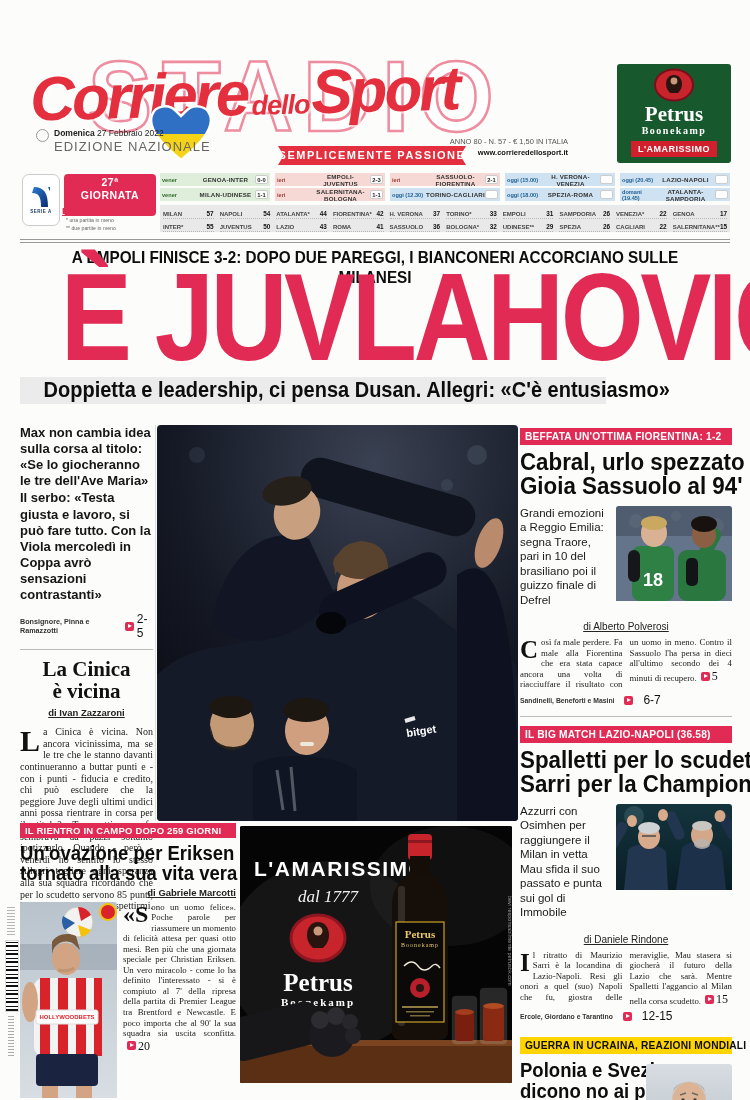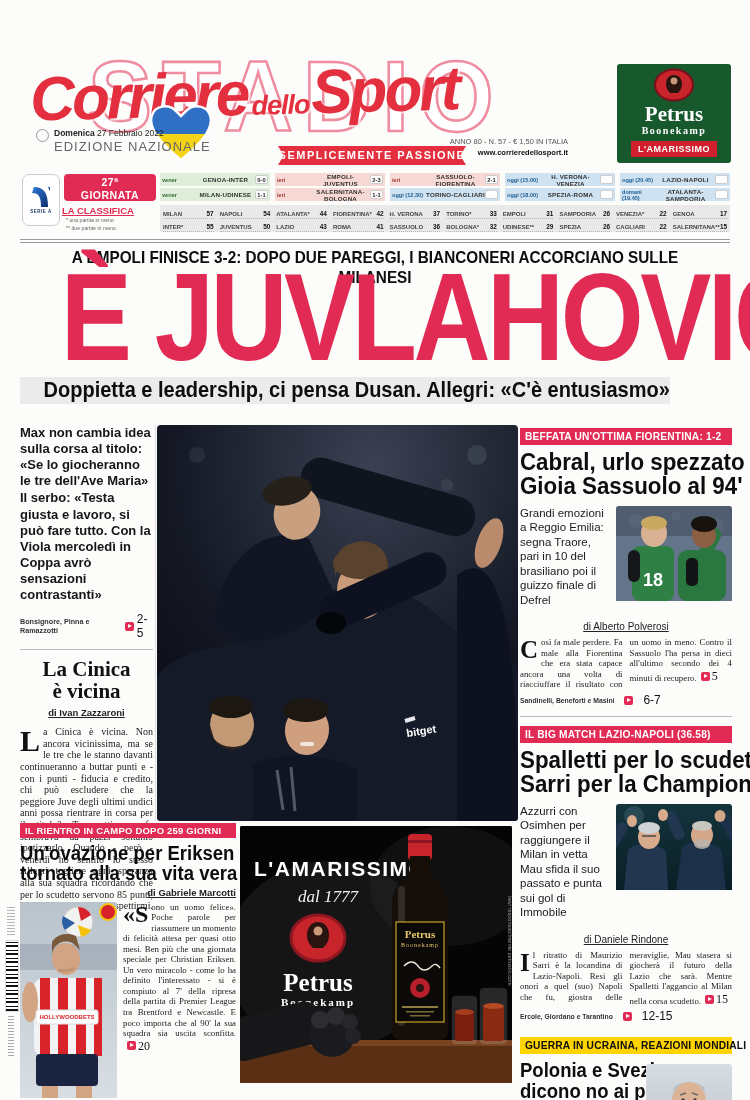--- a/index.html
+++ b/index.html
@@ -30,21 +30,21 @@
               display:flex;flex-direction:column;align-items:center;padding-top:4px;}
   .petrus-top .pname{color:#fff;font-family:"Liberation Serif",serif;font-weight:bold;font-size:21px;line-height:1;margin-top:2px;}
   .petrus-top .pname2{color:#fff;font-family:"Liberation Serif",serif;font-weight:bold;font-size:10px;letter-spacing:1.5px;line-height:1.2;}
   .petrus-top .pbar{margin-top:4px;background:#d0202e;color:#fff;font-weight:bold;font-size:9px;letter-spacing:.5px;padding:3px 7px;}
 
   
   .scorebar{left:20px;top:172px;width:710px;height:62px;z-index:2;}
   .seriea{position:absolute;left:2px;top:2px;width:38px;height:52px;background:#fff;border:1px solid #ccc;border-radius:7px;
           display:flex;flex-direction:column;align-items:center;justify-content:center;}
   .seriea .sa-label{font-size:4.5px;font-weight:bold;color:#16335c;letter-spacing:.5px;margin-top:1px;}
-  .giornata{position:absolute;left:44px;top:2px;width:92px;height:27px;background:#e22b54;border-radius:4px;color:#fff;
+  .giornata{position:absolute;left:44px;top:2px;width:92px;height:42px;background:#e22b54;border-radius:4px;color:#fff;
             font-weight:bold;text-align:center;font-size:10.5px;line-height:1.2;padding-top:2px;letter-spacing:.5px;}
   .classifica{position:absolute;left:42px;top:33px;font-size:9.5px;font-weight:bold;color:#e22b54;text-decoration:underline;}
   .classnotes{position:absolute;left:46px;top:45px;font-size:5.2px;color:#666;line-height:1.5;}
   .fixtures{position:absolute;left:140px;top:1px;width:570px;height:28px;display:grid;
             grid-template-columns:repeat(5,1fr);grid-template-rows:repeat(2,13px);grid-auto-flow:column;gap:2px 5px;}
   .fx{display:flex;align-items:center;padding:0 2px;font-size:6.2px;font-weight:bold;color:#333;}
   .fx .fx-tag{width:34px;flex:none;font-size:5.6px;}
   .fx .fx-match{flex:1;text-align:center;letter-spacing:.2px;}
   .fx .fx-score{flex:none;min-width:13px;height:9px;background:#fff;border:1px solid #ccc;border-radius:2px;
                 font-size:5.8px;line-height:8px;text-align:center;color:#222;}
@@ -60,21 +60,21 @@
   .st .pts{font-size:6.4px;font-weight:bold;color:#111;}
   .rule2{left:20px;top:239px;width:710px;height:4px;border-top:1px solid #999;border-bottom:1px solid #999;}
 
   
   .kicker{left:20px;top:248px;width:710px;text-align:center;}
   .kicker span{display:inline-block;transform:scaleX(.9);transform-origin:center top;
                font-weight:900;font-size:17px;letter-spacing:0;color:#0d0d0d;}
   .mainhead{left:0;top:255px;width:750px;text-align:center;line-height:1;z-index:2;}
   .mainhead span{display:inline-block;transform:scaleX(.86);transform-origin:center top;white-space:nowrap;
                  font-weight:900;font-size:124px;letter-spacing:-4px;color:#e22b54;}
-  .subbar{left:20px;top:377px;width:650px;height:27px;background:#ebebeb;text-align:center;}
+  .subbar{left:20px;top:377px;width:586px;height:27px;background:#ebebeb;text-align:center;}
   .subbar span{display:inline-block;transform:scaleX(.93);transform-origin:center top;white-space:nowrap;
                font-weight:900;font-size:21.5px;line-height:27px;color:#0d0d0d;}
 
   
   .vr{left:155px;top:425px;width:1px;height:396px;background:#ddd;}
   .leftcol{left:20px;top:425px;width:133px;}
   .quote{font-weight:bold;font-size:13px;line-height:1.24;color:#151515;}
   .quote + .quote{margin-top:1px;}
   .authors{margin-top:9px;font-size:7.2px;font-weight:bold;color:#333;display:flex;align-items:center;gap:3px;}
   .pgchip{display:inline-block;width:9px;height:9px;background:#e22b54;border-radius:2px;position:relative;flex:none;}

